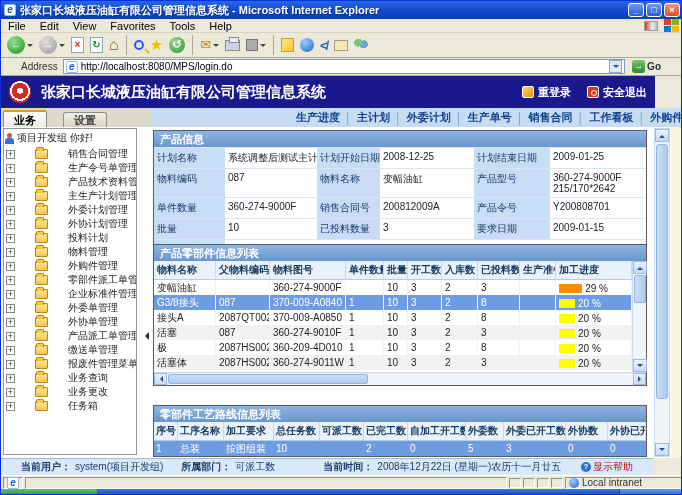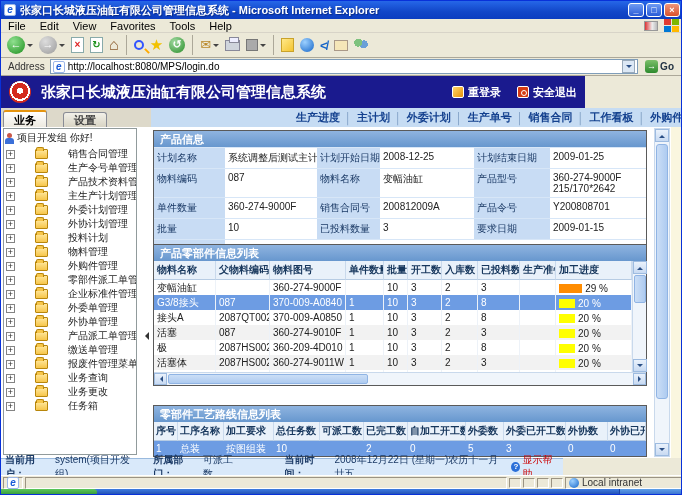--- a/index.html
+++ b/index.html
@@ -39,29 +39,29 @@
 .printer{width:15px;height:11px;background:#cfd4dc;border:1px solid #889;position:relative;}
 .printer:before{content:"";position:absolute;left:3px;top:-4px;width:8px;height:4px;background:#eef;border:1px solid #889;}
 .graybox{width:12px;height:12px;background:#aaa;border:1px solid #777;}
 .tsep{width:1px;height:20px;background:#ACA899;margin:0 3px;}
 .note-ico{width:13px;height:14px;background:linear-gradient(135deg,#ffe98a,#f4c430);border:1px solid #c9a22a;}
 .globe{width:14px;height:14px;border-radius:50%;background:radial-gradient(circle at 35% 30%,#9cd0ff,#1565c8);}
 .swoosh{color:#1565c8;font-size:13px;font-weight:bold;}
 .book-ico{width:14px;height:11px;background:#f5e6b8;border:1px solid #a98;}
 .people-ico{width:14px;height:12px;background:radial-gradient(circle at 30% 30%,#7ec27e 4px,transparent 4px),radial-gradient(circle at 70% 45%,#6aa0d8 4px,transparent 4px);}
 
-#addrbar{position:absolute;top:57px;left:0;width:682px;height:18px;background:#ECE9D8;border-bottom:1px solid #ACA899;display:flex;align-items:center;padding:0 5px;gap:3px;font-size:10px;}
+#addrbar{position:absolute;top:57px;left:0;width:682px;height:18px;background:#ECE9D8;border-bottom:1px solid #ACA899;display:flex;align-items:center;padding:0 18px;gap:3px;font-size:10px;}
 #addr-label{color:#333;padding:0 2px;}
 #addr-box{flex:1;height:15px;background:#fff;border:1px solid #7F9DB9;display:flex;align-items:center;padding:0 2px;gap:3px;}
 #addr-box input{border:0;outline:0;flex:1;font-size:10px;height:12px;}
 .dd-btn{width:13px;height:13px;background:#DCE8F5;border:1px solid #9ab;display:flex;align-items:center;justify-content:center;}
 #go-btn{display:flex;align-items:center;gap:2px;padding:0 4px;height:16px;font-size:10px;font-weight:bold;color:#234;}
 .go-circ{width:13px;height:13px;border-radius:3px;background:linear-gradient(180deg,#7cc06a,#2d8a2d);color:#fff;font-size:9px;line-height:12px;text-align:center;}
 
-#appheader{position:absolute;top:75px;left:0;width:584px;height:32px;background:#1A1A8E;display:flex;align-items:center;padding:0 8px;}
+#appheader{position:absolute;top:75px;left:0;width:654px;height:32px;background:#1A1A8E;display:flex;align-items:center;padding:0 8px;}
 #logo{width:22px;height:22px;border-radius:50%;background:radial-gradient(circle at 50% 45%,#fff 0 3px,#d42b1e 3px 8px,#fff 8px 10px,#d42b1e 10px);}
 #app-title{color:#fff;font-size:15px;font-weight:bold;margin-left:10px;flex:1;white-space:nowrap;}
 .hdr-link{display:flex;align-items:center;gap:4px;color:#fff;font-size:11px;font-weight:bold;margin-left:16px;}
 .key-ico{width:12px;height:12px;background:linear-gradient(135deg,#ffd76a,#e8900a);border:1px solid #fff;border-radius:2px;}
 .exit-ico{width:12px;height:12px;background:#d43a14;border:1px solid #fff;border-radius:2px;position:relative;}
 .exit-ico:after{content:"";position:absolute;left:3px;top:3px;width:4px;height:4px;border:1px solid #fff;border-radius:50%;}
 
 #navrow{position:absolute;top:107px;left:0;width:682px;height:19px;background:#C6DCF3;}
 #tabzone{position:absolute;left:0;top:0;width:150px;height:19px;background:#DDD9CA;display:flex;align-items:flex-end;padding-left:2px;gap:16px;}
 .tab{height:17px;line-height:16px;padding:0 10px;font-size:11px;font-weight:bold;border:1px solid #898C95;border-bottom:0;border-radius:3px 3px 0 0;}
@@ -119,21 +119,21 @@
 .rcols{display:grid;grid-template-columns:24px 46px 50px 46px 44px 44px 58px 38px 62px 42px 1fr;}
 .rhdr .c{background:#E9F1FA;color:#16365C;font-size:10px;font-weight:bold;padding:2px 2px;border-right:1px solid #C9D9EC;border-bottom:1px solid #B7CCE4;white-space:nowrap;overflow:hidden;}
 .rrow .c{font-size:10px;padding:1px 2px;height:15px;line-height:13px;white-space:nowrap;overflow:hidden;}
 .rrow.sel .c{background:#6D9CE3;color:#fff;}
 
 #page-scroll{position:absolute;left:653px;top:1px;width:16px;height:329px;background:#F0F5FB;border:1px solid #C9D9EC;}
 #page-scroll .sb-btn{width:14px;}
 #page-thumb{position:absolute;left:1px;top:15px;width:12px;height:255px;background:linear-gradient(90deg,#CBDEF6,#AECBF0);border:1px solid #90B4E4;border-radius:3px;}
 #edge-strip{position:absolute;left:670px;top:0;width:12px;height:331px;background:#FAF6DF;}
 
-#appstatus{position:absolute;top:457px;left:0;width:562px;height:17px;background:#D9E9FA;border-top:1px solid #9ABADE;display:flex;align-items:center;font-size:10px;color:#1b3a66;padding:0 4px;gap:4px;}
+#appstatus{position:absolute;top:457px;left:0;width:652px;height:17px;background:#D9E9FA;border-top:1px solid #9ABADE;display:flex;align-items:center;font-size:10px;color:#1b3a66;padding:0 20px;gap:4px;}
 #appstatus .grow{flex:1;}
 #help-link{display:flex;align-items:center;gap:2px;color:#c00;}
 .q-ico{width:10px;height:10px;border-radius:50%;background:#2a6fd8;color:#fff;font-size:8px;line-height:10px;text-align:center;font-weight:bold;}
 #iestatus{position:absolute;top:474px;left:0;width:682px;height:14px;background:#ECE9D8;border-top:1px solid #fff;display:flex;align-items:center;font-size:10px;color:#333;}
 .iepane{height:12px;border:1px solid;border-color:#9a9383 #fff #fff #9a9383;margin-left:2px;display:flex;align-items:center;padding:0 3px;gap:3px;}
 .iepane.main{flex:1;}
 .mini-sq{width:12px;height:10px;}
 .globe-sm{width:10px;height:10px;border-radius:50%;background:radial-gradient(circle at 35% 30%,#9cd0ff,#1565c8);}
 
 #taskbar{position:absolute;top:488px;left:0;width:682px;height:7px;background:linear-gradient(180deg,#3E7CE0,#1941A5);}

